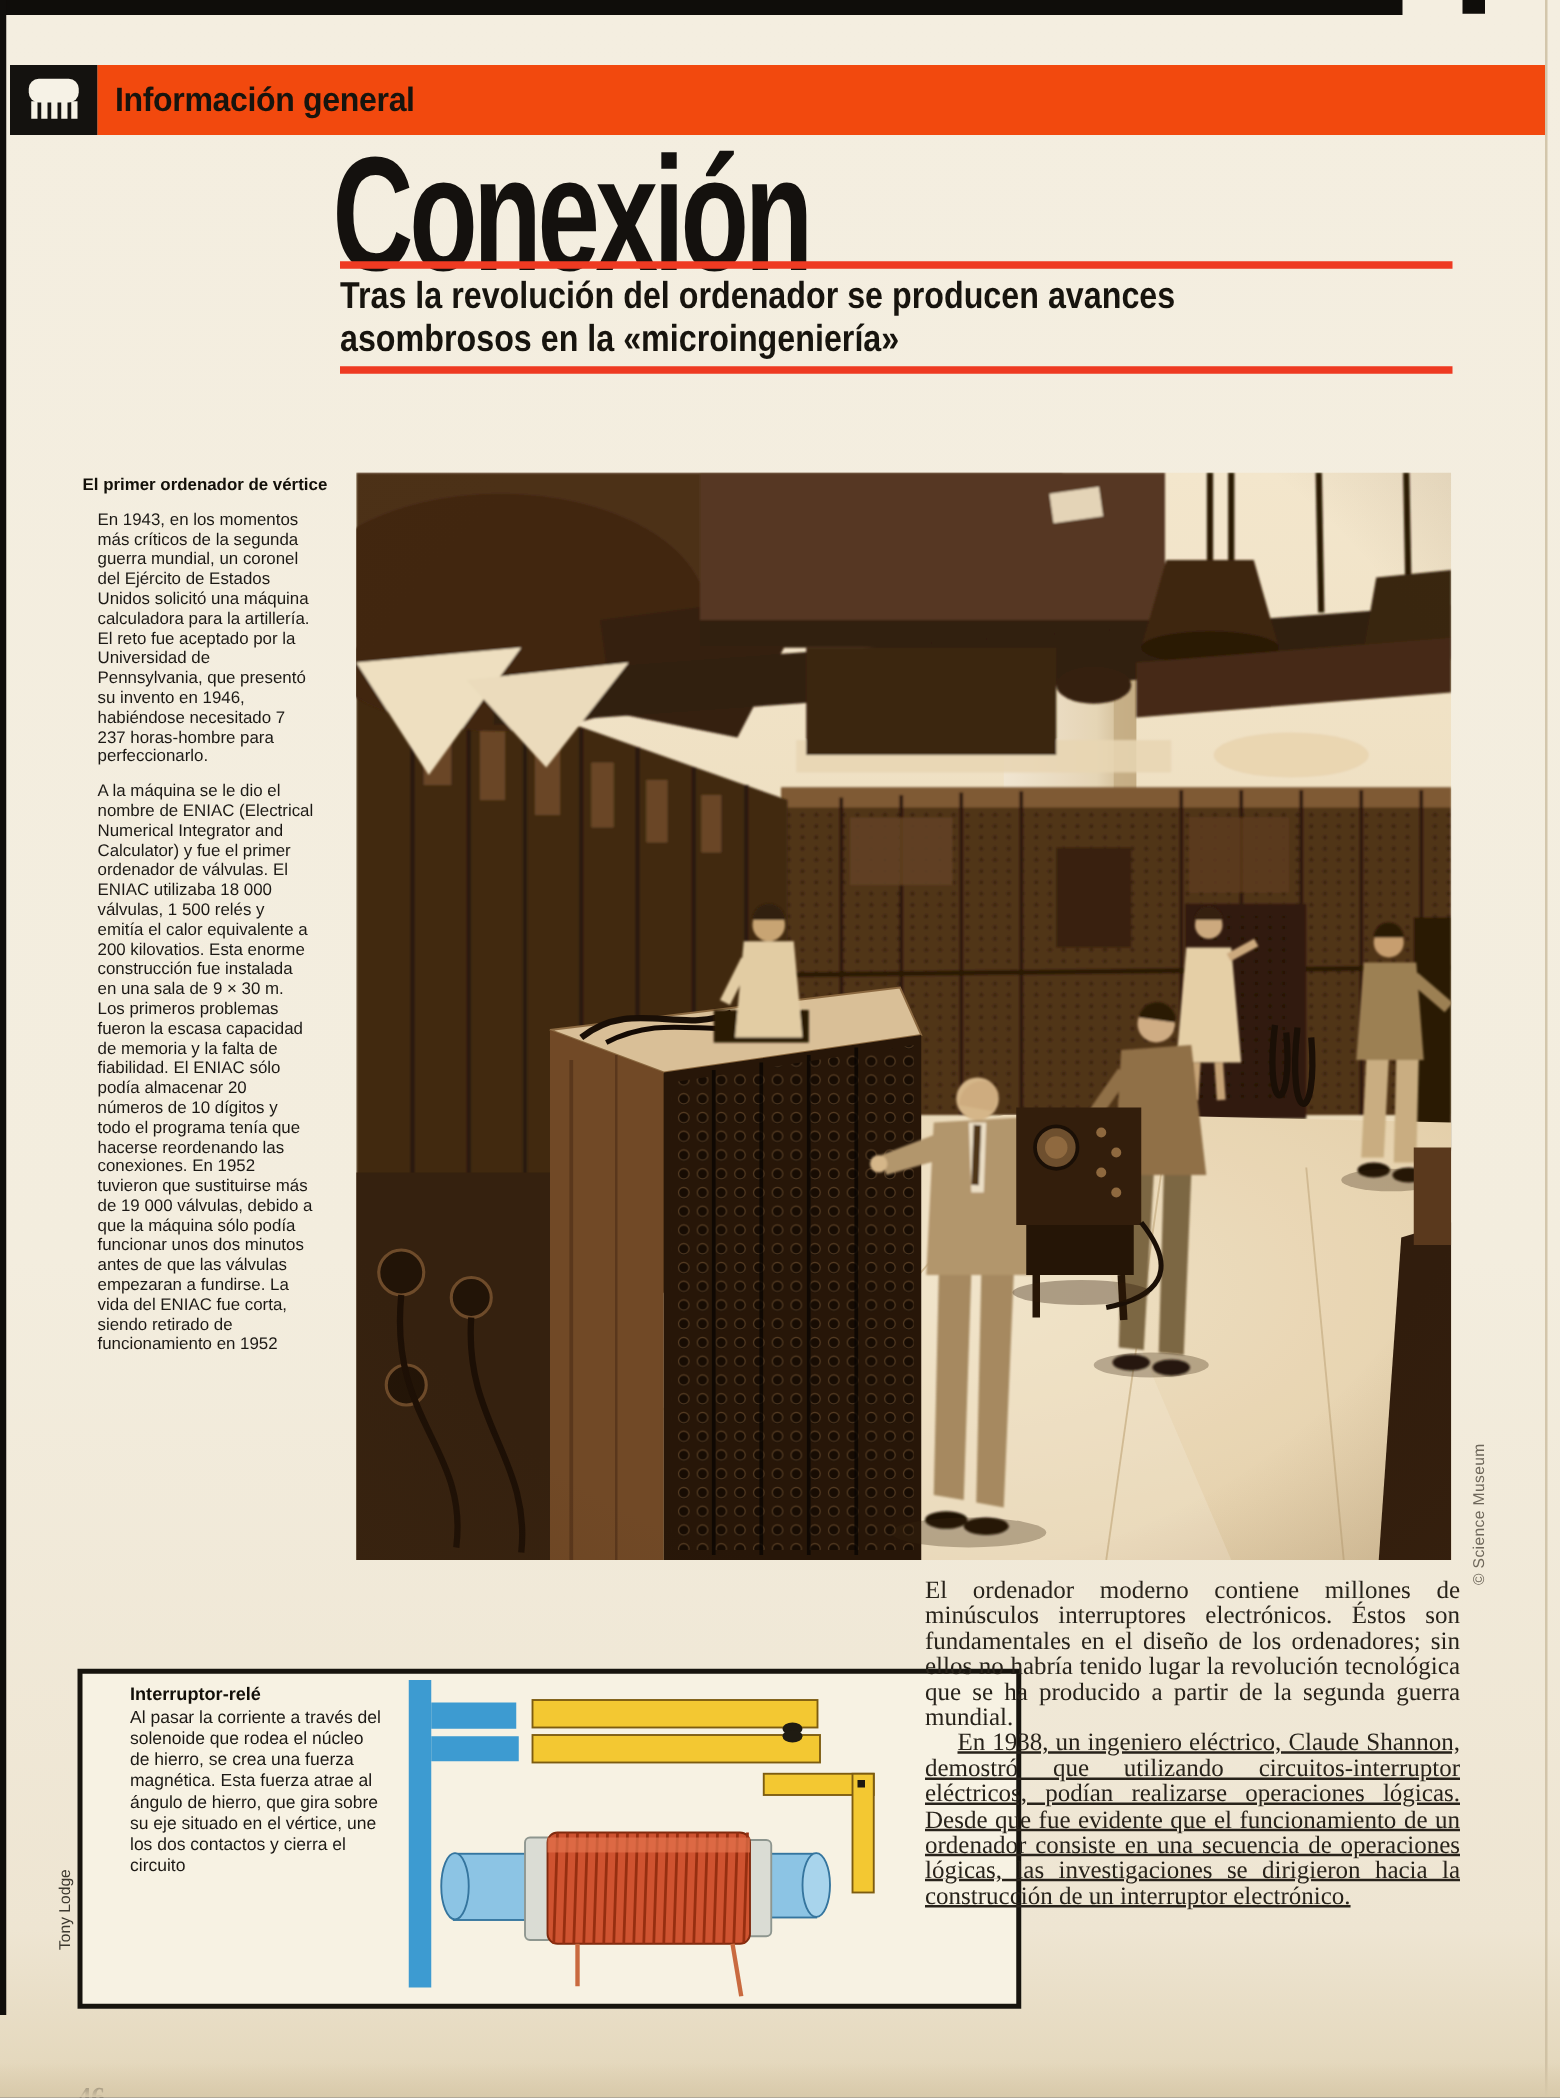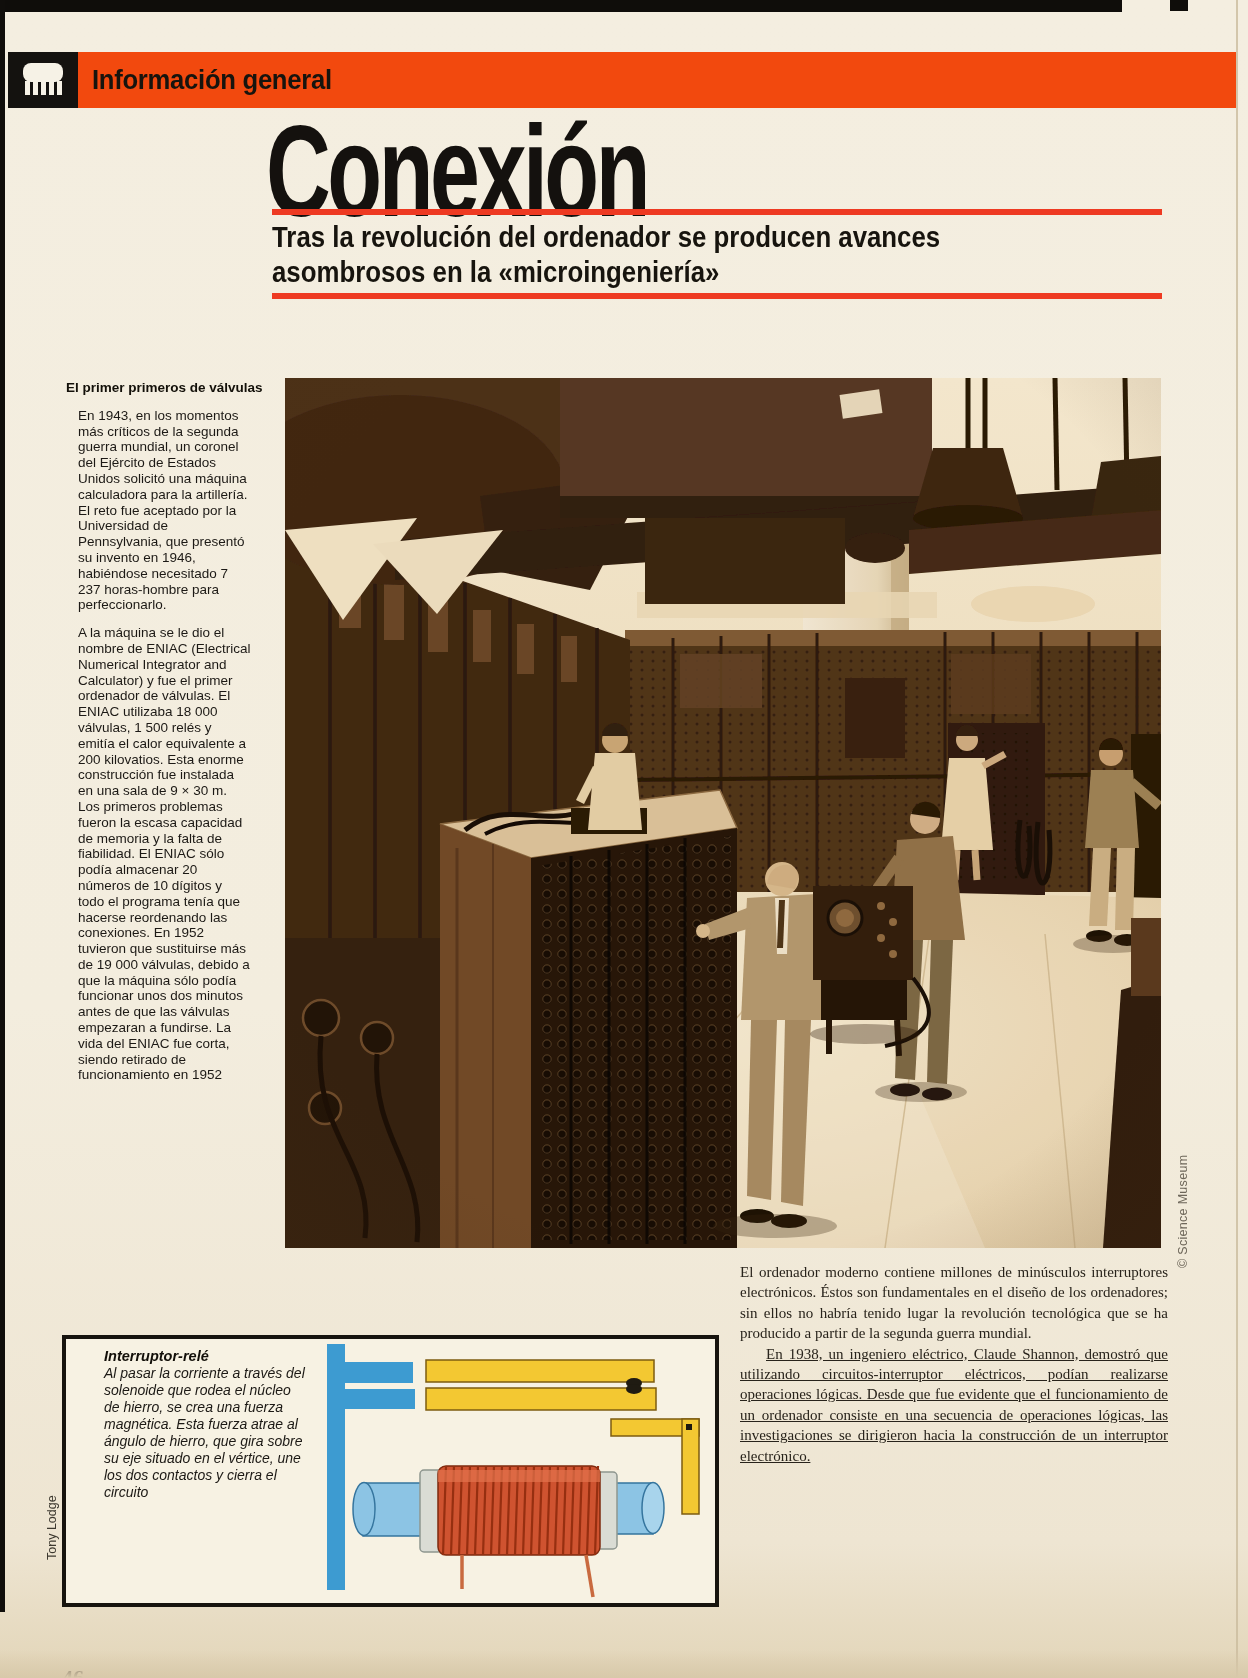--- a/index.html
+++ b/index.html
@@ -26,29 +26,29 @@
             transform:scaleX(.86);transform-origin:0 0;white-space:nowrap;}
 
   .sidebar{left:66px;top:380px;width:198px;color:#1c1915;font-size:13.5px;line-height:15.8px;}
   .sidebar h3{margin:0;font-size:13.5px;line-height:15.8px;color:#131009;}
   .sidebar p{margin:12px;}
 
   .photo{left:285px;top:378px;width:876px;height:870px;}
   .photo-credit{left:1118px;top:1196px;width:130px;height:14px;transform:rotate(-90deg);
                 font-size:12.5px;color:#6e675a;letter-spacing:.3px;text-align:left;white-space:nowrap;}
 
-  .infobox{left:62px;top:1335px;width:657px;height:272px;box-sizing:border-box;border:4px solid #17140e;background:#f7f2e3;font-style:italic;}
+  .infobox{left:62px;top:1335px;width:755px;height:272px;box-sizing:border-box;border:4px solid #17140e;background:#f7f2e3;}
   .infobox-caption{position:absolute;left:38px;top:8px;width:202px;color:#1c1915;font-size:14px;line-height:17px;}
   .infobox-caption h4{margin:0;font-size:14.5px;line-height:18px;color:#120f09;}
   .relay-svg{position:absolute;left:248px;top:3px;width:398px;height:260px;}
 
   .illus-credit{left:7px;top:1508px;width:90px;height:14px;transform:rotate(-90deg);
                 font-size:12.5px;color:#3c382f;white-space:nowrap;}
 
-  .bodycol{left:740px;top:1262px;width:428px;font-family:"Liberation Serif",serif;font-size:15px;
+  .bodycol{left:740px;top:1262px;width:428px;font-family:"Liberation Serif",serif;font-size:20px;
            line-height:20.4px;text-align:justify;color:#28231b;}
   .bodycol p{margin:0;}
   .bodycol p.ind{text-indent:26px;text-decoration:underline;}
 
   .page-number{left:62px;top:1665px;font-family:"Liberation Serif",serif;font-weight:bold;font-size:22px;color:#2b2620;}
 </style>
 </head>
 <body>
 
 <div class="page">
@@ -75,21 +75,21 @@
 
   <div class="abs main-title">Conexión</div>
   <div class="abs rule rule-1"></div>
   <div class="abs subtitle">
     <div>Tras la revolución del ordenador se producen avances</div>
     <div>asombrosos en la «microingeniería»</div>
   </div>
   <div class="abs rule rule-2"></div>
 
   <div class="abs sidebar">
-    <h3>El primer primeros de válvulas</h3>
+    <h3>El primer ordenador de vértice</h3>
     <p>En 1943, en los momentos más críticos de la segunda guerra mundial, un coronel del Ejército de Estados Unidos solicitó una máquina calculadora para la artillería. El reto fue aceptado por la Universidad de Pennsylvania, que presentó su invento en 1946, habiéndose necesitado 7 237 horas-hombre para perfeccionarlo.</p>
     <p>A la máquina se le dio el nombre de ENIAC (Electrical Numerical Integrator and Calculator) y fue el primer ordenador de válvulas. El ENIAC utilizaba 18 000 válvulas, 1 500 relés y emitía el calor equivalente a 200 kilovatios. Esta enorme construcción fue instalada en una sala de 9 × 30 m. Los primeros problemas fueron la escasa capacidad de memoria y la falta de fiabilidad. El ENIAC sólo podía almacenar 20 números de 10 dígitos y todo el programa tenía que hacerse reordenando las conexiones. En 1952 tuvieron que sustituirse más de 19 000 válvulas, debido a que la máquina sólo podía funcionar unos dos minutos antes de que las válvulas empezaran a fundirse. La vida del ENIAC fue corta, siendo retirado de funcionamiento en 1952</p>
   </div>
 
   <svg class="abs photo" viewBox="0 0 876 870" preserveAspectRatio="none">
     <defs>
       <linearGradient id="bgGrad" x1="0" y1="0" x2="0" y2="1">
         <stop offset="0" stop-color="#f8eed6"></stop>
           <stop offset="1" stop-color="#eadbb8"></stop>
       </linearGradient>

